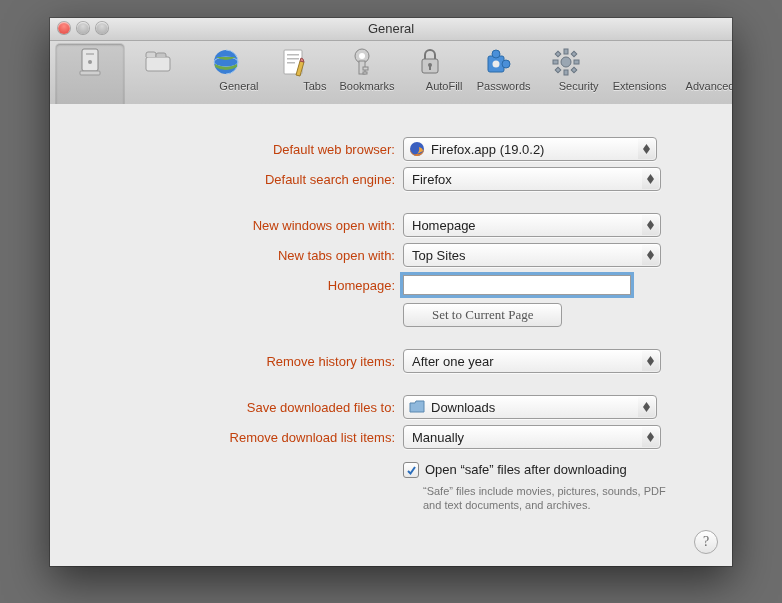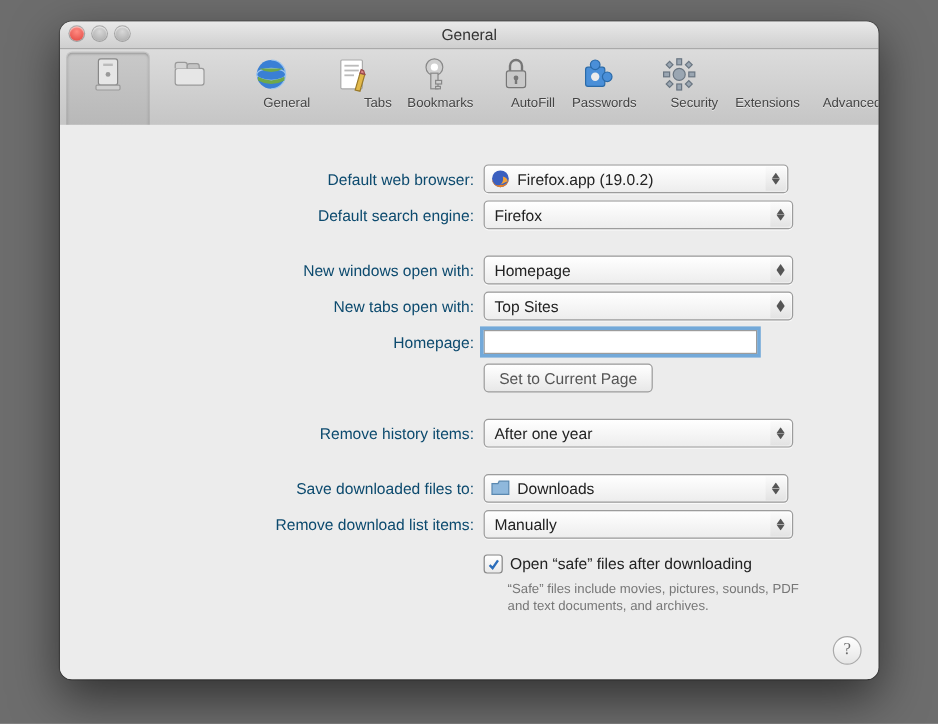--- a/index.html
+++ b/index.html
@@ -1,41 +1,41 @@
 <!DOCTYPE html>
 <html><head>
 <meta charset="utf-8">
 <style>
   html,body{margin:0;padding:0;background:#6d6d6d;width:782px;height:603px;font-family:"Lucida Grande","Helvetica Neue",Arial,sans-serif;font-size:13px;color:#222;}
-  .window{position:absolute;left:50px;top:18px;width:682px;height:548px;border-radius:10px;box-shadow:0 15px 40px rgba(0,0,0,0.55),0 0 0 1px rgba(0,0,0,0.25);overflow:hidden;background:#ececec;}
+  .window{position:absolute;left:50px;top:18px;width:682px;height:548px;border-radius:0;box-shadow:0 15px 40px rgba(0,0,0,0.55),0 0 0 1px rgba(0,0,0,0.25);overflow:hidden;background:#ececec;}
   .titlebar{height:22px;background:linear-gradient(#e9e9e9,#cfcfcf);border-bottom:1px solid #a9a9a9;position:relative;text-align:center;}
   .titlebar .title{font-size:13px;color:#333;line-height:22px;}
   .traffic{position:absolute;left:8px;top:4px;display:flex;gap:7px;}
   .tl{width:12px;height:12px;border-radius:50%;box-shadow:inset 0 1px 1px rgba(255,255,255,0.6),0 0 0 1px rgba(0,0,0,0.25);}
   .tl.red{background:radial-gradient(circle at 50% 35%,#ff8b82,#e0443e);}
   .tl.grey{background:radial-gradient(circle at 50% 35%,#d8d8d8,#a8a8a8);}
   .toolbar{height:64px;background:linear-gradient(#dcdcdc,#c4c4c4);border-bottom:1px solid #8e8e8e;display:flex;padding:3px 6px 0 6px;gap:0;}
   .tb{width:68px;display:flex;flex-direction:column;align-items:center;justify-content:flex-start;padding-top:2px;border-radius:4px;cursor:default;}
   .tb.sel{background:linear-gradient(#c9c9c9,#b7b7b7);box-shadow:inset 0 1px 2px rgba(0,0,0,0.25),0 0 0 1px rgba(0,0,0,0.1);}
   .tb .ic{width:32px;height:32px;display:flex;align-items:center;justify-content:center;}
   .tb .lab{font-size:11px;color:#444;margin-top:2px;text-shadow:0 1px 0 rgba(255,255,255,0.6);}
   .body{position:absolute;left:0;right:0;top:86px;bottom:0;background:#ececec;}
   .form{position:absolute;left:0;right:0;top:30px;}
   .row{display:flex;align-items:center;height:30px;}
-  .lab{width:345px;text-align:right;padding-right:8px;color:#0c4a6e;}
+  .lab{width:345px;text-align:right;padding-right:8px;color:#c2410c;}
   .ctrl{width:264px;}
   .gap{height:16px;}
   .select{position:relative;height:22px;border:1px solid #9c9c9c;border-radius:4px;background:linear-gradient(#ffffff,#ededed);box-shadow:0 1px 0 rgba(255,255,255,0.7);display:flex;align-items:center;padding:0 22px 0 8px;font-size:13px;}
   .select.has-icon{padding-left:4px;}
   .select .sico{width:18px;height:18px;margin-right:5px;display:flex;align-items:center;justify-content:center;}
   .arrows{position:absolute;right:1px;top:1px;bottom:1px;width:17px;border-left:0;border-radius:0 3px 3px 0;background:linear-gradient(#fbfbfb,#e3e3e3);display:flex;flex-direction:column;align-items:center;justify-content:center;color:#555;}
   .arrows svg{display:block;}
   .input{height:20px;border:1px solid #9c9c9c;border-radius:0;background:#fff;width:100%;box-sizing:border-box;padding:0 4px;font-size:13px;}
   .input.focus{outline:3px solid rgba(94,158,214,0.85);outline-offset:0;}
-  .btn{height:22px;border:1px solid #9c9c9c;border-radius:4px;background:linear-gradient(#ffffff,#e8e8e8);padding:0 12px;font-size:13px;color:#555;display:inline-flex;align-items:center;}
+  .btn{height:22px;border:1px solid #9c9c9c;border-radius:4px;background:linear-gradient(#ffffff,#e8e8e8);padding:0 28px;font-size:13px;color:#555;display:inline-flex;align-items:center;font-family:Liberation Serif, serif;}
   .chk{display:flex;align-items:flex-start;}
   .chkbox{width:14px;height:14px;border:1px solid #888;border-radius:3px;background:linear-gradient(#fff,#e9e9e9);margin-right:6px;display:flex;align-items:center;justify-content:center;color:#2a6dbb;}
   .help{font-size:11px;color:#777;line-height:14px;}
   .helpbtn{position:absolute;right:14px;bottom:12px;width:22px;height:22px;border-radius:50%;border:1px solid #aaa;background:linear-gradient(#fff,#e5e5e5);display:flex;align-items:center;justify-content:center;color:#6a6a6a;font-size:14px;font-family:Georgia,serif;}
 </style>
 </head>
 <body>
 
 <div class="window">
 

